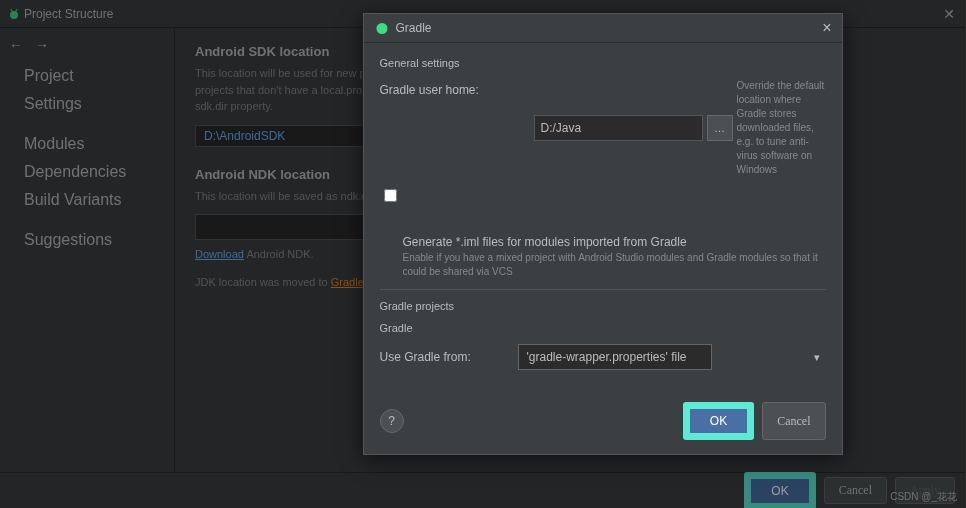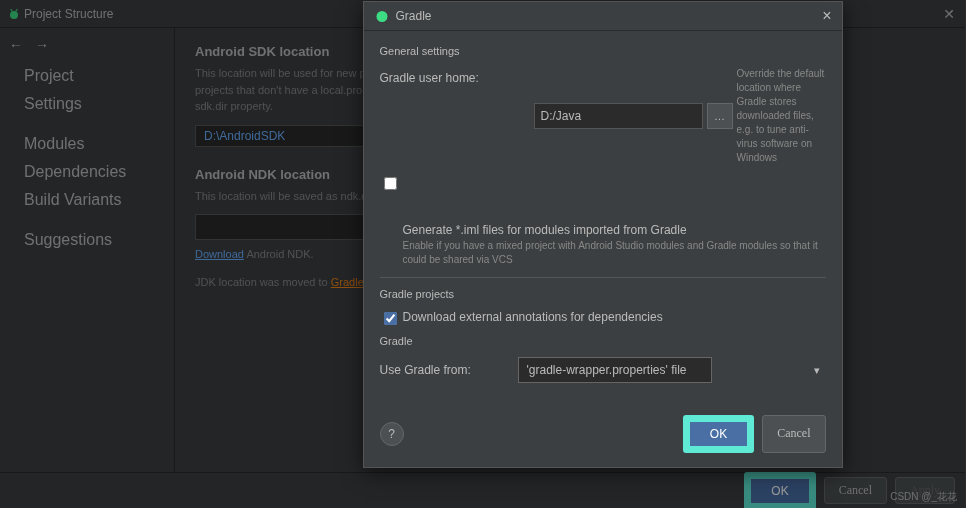--- a/index.html
+++ b/index.html
@@ -624,24 +624,20 @@
           <div class="checkbox-label-area">
             <span class="checkbox-main-label">Generate *.iml files for modules imported from Gradle</span>
             <span class="checkbox-sub-label">Enable if you have a mixed project with Android Studio modules and Gradle modules so that it could be shared via VCS</span>
           </div>
         </div>
 
         <hr class="dialog-section-divider">
 
         <div class="dialog-section-label">Gradle projects</div>
 
-        <div class="dialog-checkbox-row">
-          <input type="checkbox" class="dialog-checkbox" checked="" style="">
-          <span class="checkbox-main-label">Download external annotations for dependencies</span>
-        </div>
 
         <div class="dialog-section-label" style="margin-top:6px;">Gradle</div>
 
         <div class="dialog-select-row">
           <div class="dialog-select-label">Use Gradle from:</div>
           <div class="select-wrapper">
             <select class="dialog-select">
               <option>'gradle-wrapper.properties' file</option>
               <option>Specified location</option>
               <option>Gradle wrapper</option>

